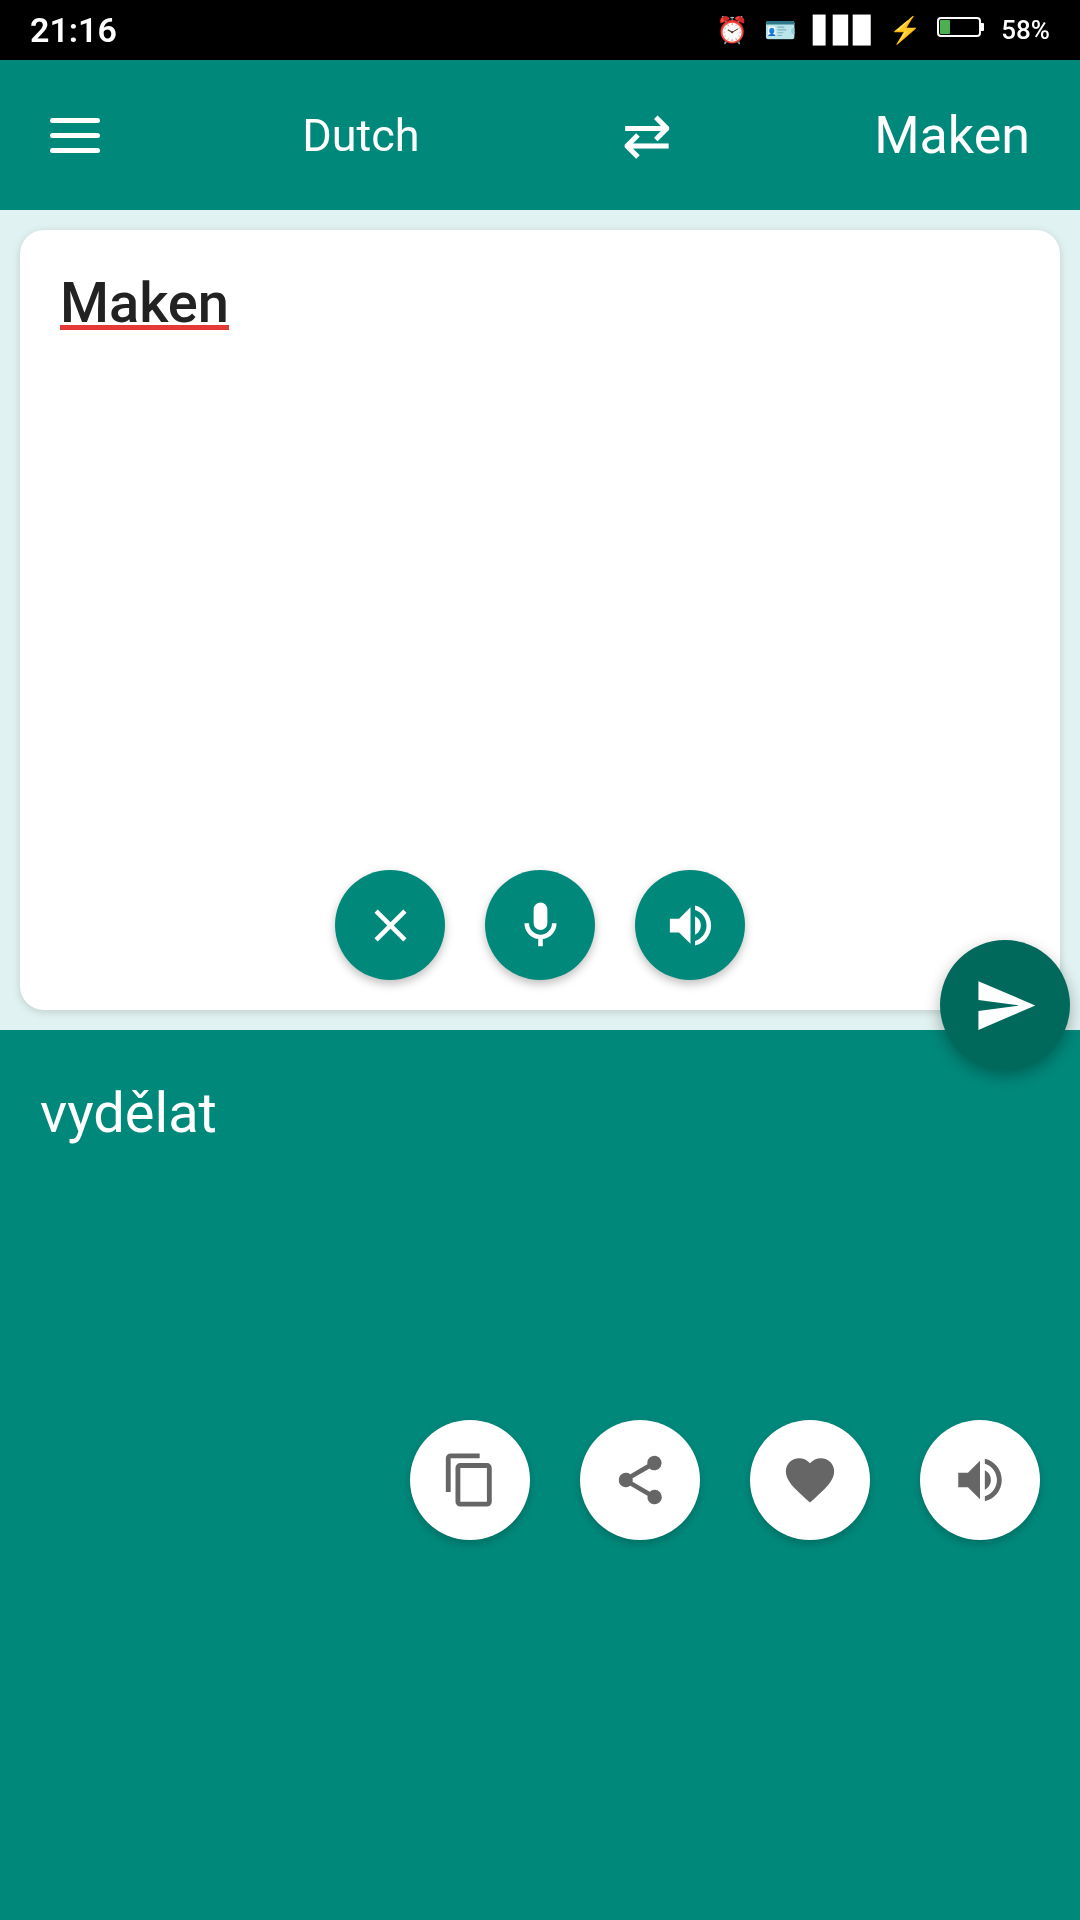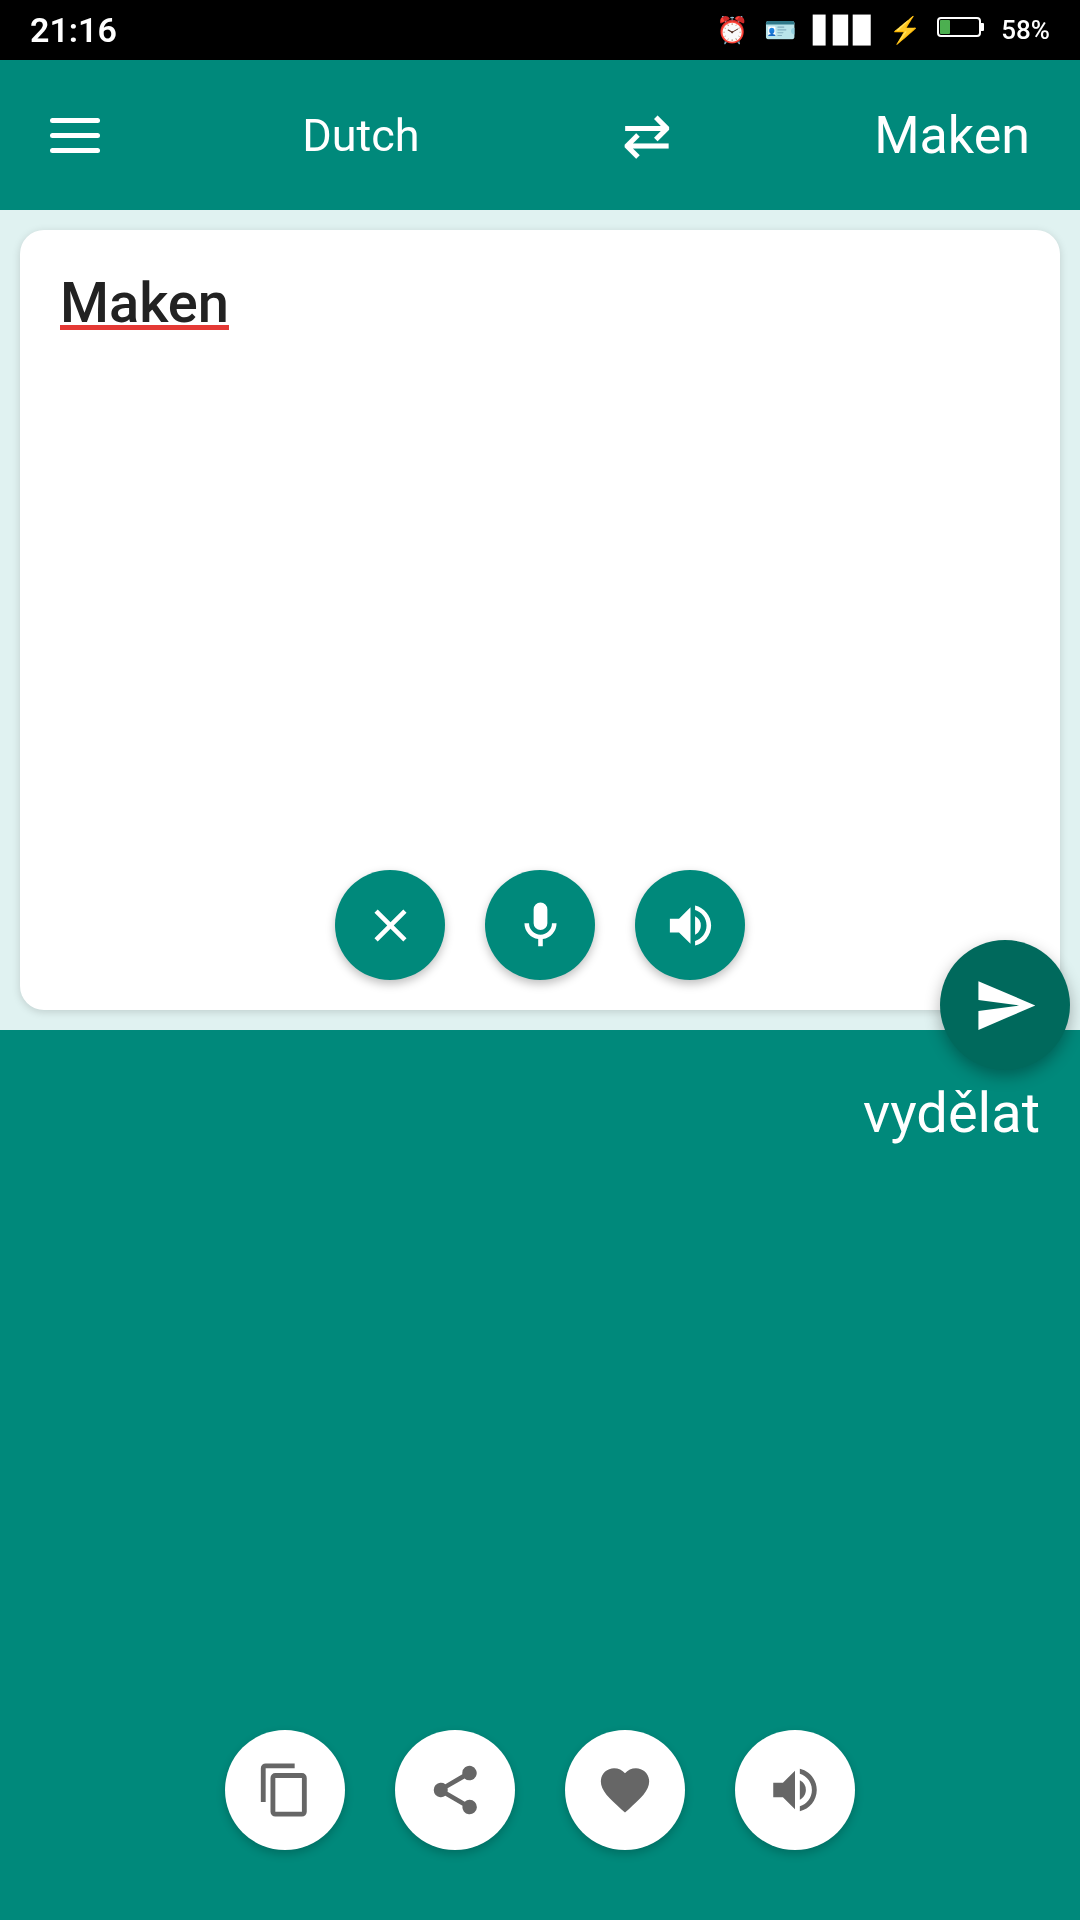--- a/index.html
+++ b/index.html
@@ -165,23 +165,21 @@
       fill: #fff;
     }
 
     
     .output-section {
       background: #00897b;
       margin: 20px 0 0 0;
       padding: 50px 40px 40px 40px;
       flex: 1;
       display: flex;
-      flex-direction: column;
       position: relative;
-      text-align: right;
     }
 
     .output-text {
       font-size: 56px;
       color: #fff;
       font-weight: 400;
       flex: 1;
     }
 
     .output-controls {

